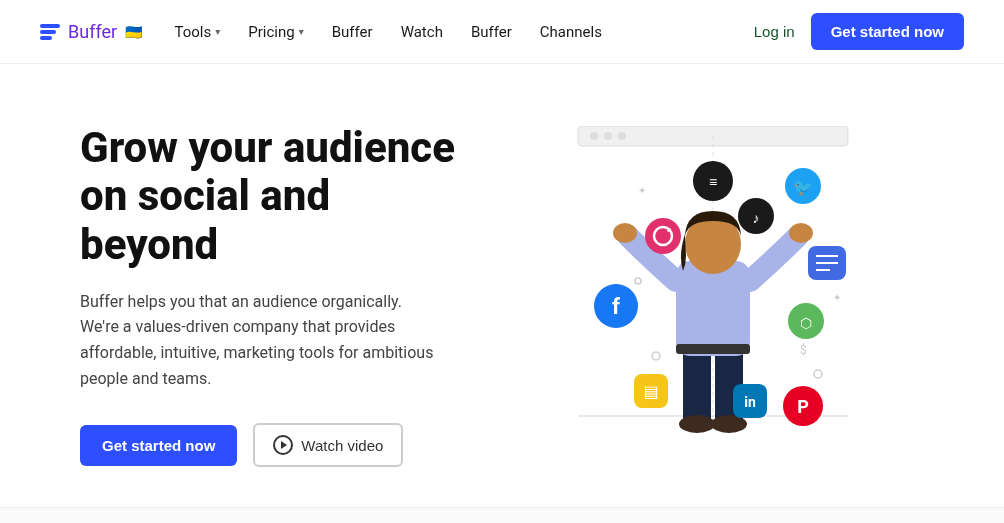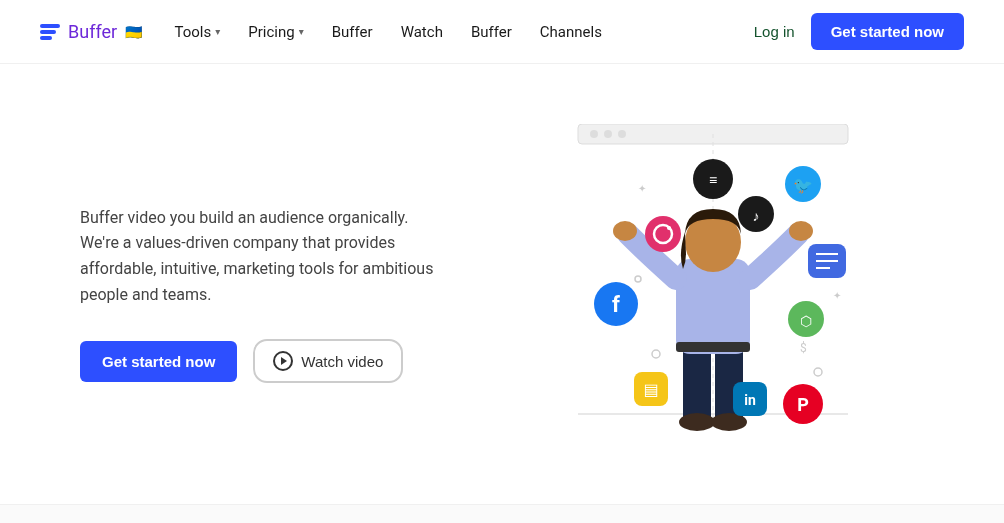--- a/index.html
+++ b/index.html
@@ -29,21 +29,21 @@
     
     .hero {
       display: flex; align-items: center; justify-content: space-between;
       padding: 60px 80px 40px 80px; max-width: 1004px; margin: 0 auto; min-height: 420px;
     }
     .hero-left { flex: 0 0 45%; max-width: 440px; }
     .hero-title { font-size: 42px; font-weight: 800; line-height: 1.15; color: #111; margin-bottom: 20px; }
     .hero-desc { font-size: 16px; color: #444; line-height: 1.6; margin-bottom: 32px; max-width: 360px; }
     .hero-buttons { display: flex; align-items: center; gap: 16px; }
     .btn-hero-primary { background: #2d4fff; color: #fff; border: none; border-radius: 6px; padding: 12px 22px; font-size: 15px; font-weight: 600; cursor: pointer; }
-    .btn-hero-secondary { display: flex; align-items: center; gap: 8px; background: none; border: 2px solid #ccc; border-radius: 14px; padding: 10px 18px; font-size: 15px; color: #333; cursor: pointer; font-weight: 500; }
+    .btn-hero-secondary { display: flex; align-items: center; gap: 8px; background: none; border: 2px solid #ccc; border-radius: 6px; padding: 10px 18px; font-size: 15px; color: #333; cursor: pointer; font-weight: 500; }
     .play-icon { width: 20px; height: 20px; border: 2px solid #333; border-radius: 50%; display: flex; align-items: center; justify-content: center; flex-shrink: 0; }
     .play-icon::after { content: ''; border-left: 6px solid #333; border-top: 4px solid transparent; border-bottom: 4px solid transparent; margin-left: 2px; }
 
     
     .hero-right { flex: 0 0 50%; display: flex; justify-content: center; align-items: center; position: relative; }
 
     
     .hero-svg { width: 350px; height: 340px; }
 
     
@@ -90,21 +90,22 @@
     </div>
   </div>
   <div class="nav-right">
     <button class="btn-login">Log in</button>
     <button class="btn-cta">Get started now</button>
   </div>
 </nav>
 
 <section class="hero">
   <div class="hero-left">
-    <p class="hero-desc">Buffer video you build an audience organically. We're a values-driven company that provides affordable, intuitive, marketing tools for ambitious people and teams.</p>
+    <h1 class="hero-title">Grow your audience on social and beyond</h1>
+    <p class="hero-desc">Buffer helps you that an audience organically. We're a values-driven company that provides affordable, intuitive, marketing tools for ambitious people and teams.</p>
     <div class="hero-buttons">
       <button class="btn-hero-primary">Get started now</button>
       <button class="btn-hero-secondary">
         <span class="play-icon"></span>
         <span>Watch video</span>
       </button>
     </div>
   </div>
   <div class="hero-right">
     <svg class="hero-svg" viewBox="0 0 350 340" xmlns="http://www.w3.org/2000/svg">

